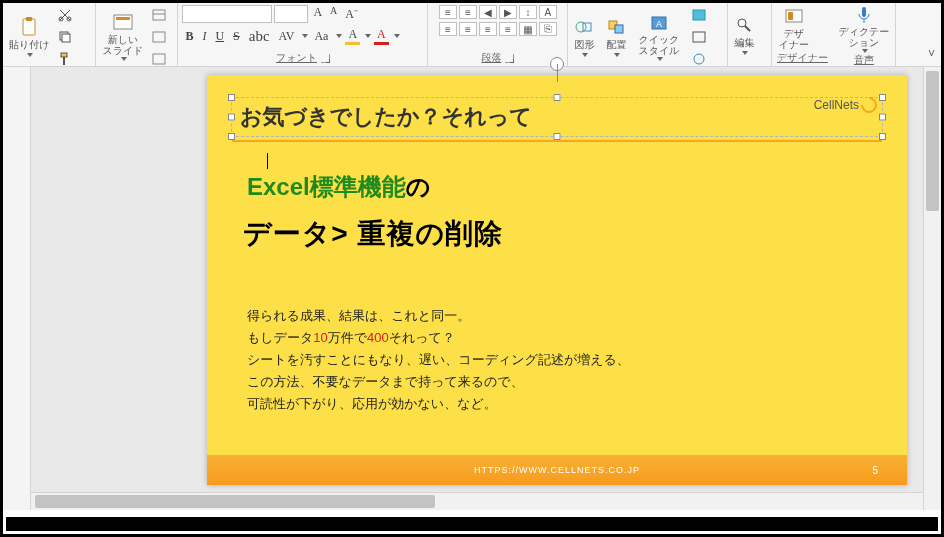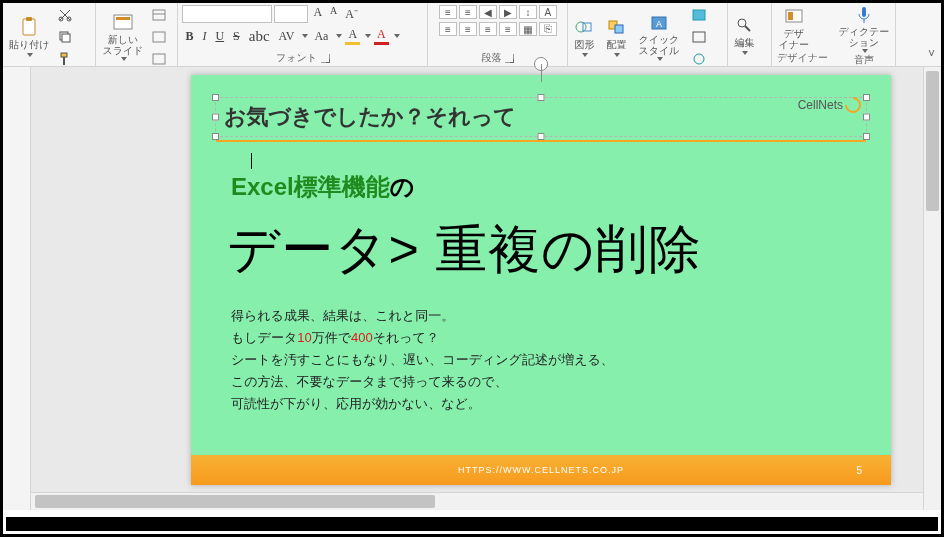--- a/index.html
+++ b/index.html
@@ -39,20 +39,21 @@
     flex-wrap: wrap;
   }
   .ribbon-group-label {
     text-align: center;
     font-size: 10px;
     color: #666;
     display: flex;
     justify-content: center;
     align-items: center;
     gap: 4px;
+    text-decoration: underline;
   }
   .dialog-launcher {
     width: 9px; height: 9px;
     border: 1px solid #999;
     border-left: none;
     border-top: none;
     position: relative;
   }
   .dialog-launcher:after {
     content:"";
@@ -167,24 +168,24 @@
     position:absolute;
     top:2px; bottom:2px;
     left:4px; width:400px;
     background:#c3c3c3;
     border-radius:2px;
   }
 
   .slide-canvas {
     position:absolute;
     top:8px;
-    left:188px;
+    left:204px;
     width:700px;
     height:410px;
-    background:#86efac;
+    background:#fde047;
     box-shadow:0 0 6px rgba(0,0,0,.25);
   }
 
   .rotate-handle {
     position:absolute;
     left:50%; top:-18px;
     transform:translateX(-50%);
     width:14px;height:14px;
     border:1px solid #888;
     border-radius:50%;
@@ -260,22 +261,22 @@
     top:96px; left:40px;
     font-size:24px;
     font-weight:700;
   }
   .sub-green .green{color:#1f8b1f}
   .sub-green .black{color:#000}
 
   .big-title{
     position:absolute;
     top:140px; left:36px;
-    font-size:52px;
-    font-weight:400;
+    font-size:28px;
+    font-weight:700;
     color:#000;
     letter-spacing:1px;
   }
 
   .body-text{
     position:absolute;
     top:230px; left:40px;
     font-size:13px;
     line-height:1.7;
     color:#222;

